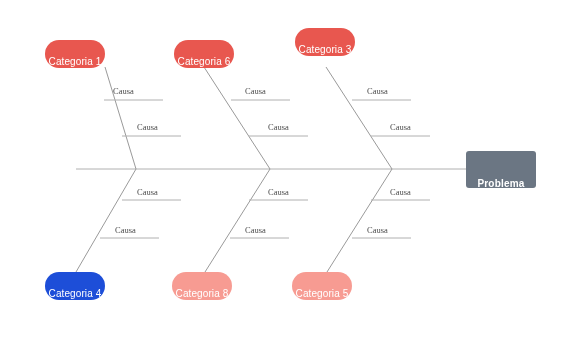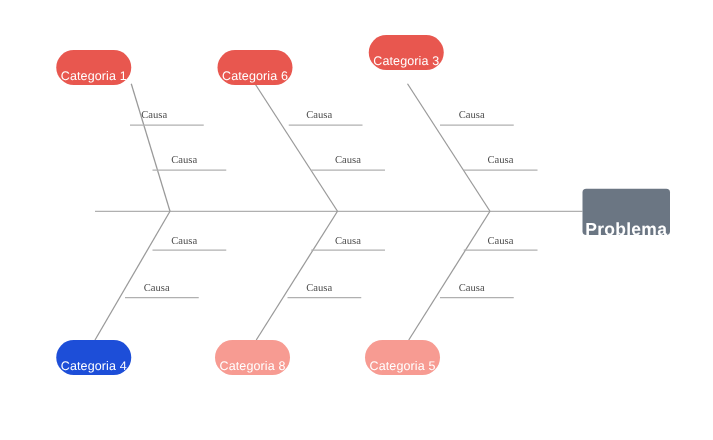--- a/index.html
+++ b/index.html
@@ -56,21 +56,21 @@
   #problem-box {
     position: absolute;
     display: flex;
     align-items: center;
     justify-content: center;
     background: #6b7683;
     border-radius: 3px;
     box-sizing: border-box;
   }
   #problem-box .problem-label {
-    font-size: 14px;
+    font-size: 10px;
     font-weight: bold;
     color: #ffffff;
     letter-spacing: 0.2px;
     white-space: nowrap;
     margin-top: 27px;
   }
 
   
   .cause-label {
     position: absolute;

